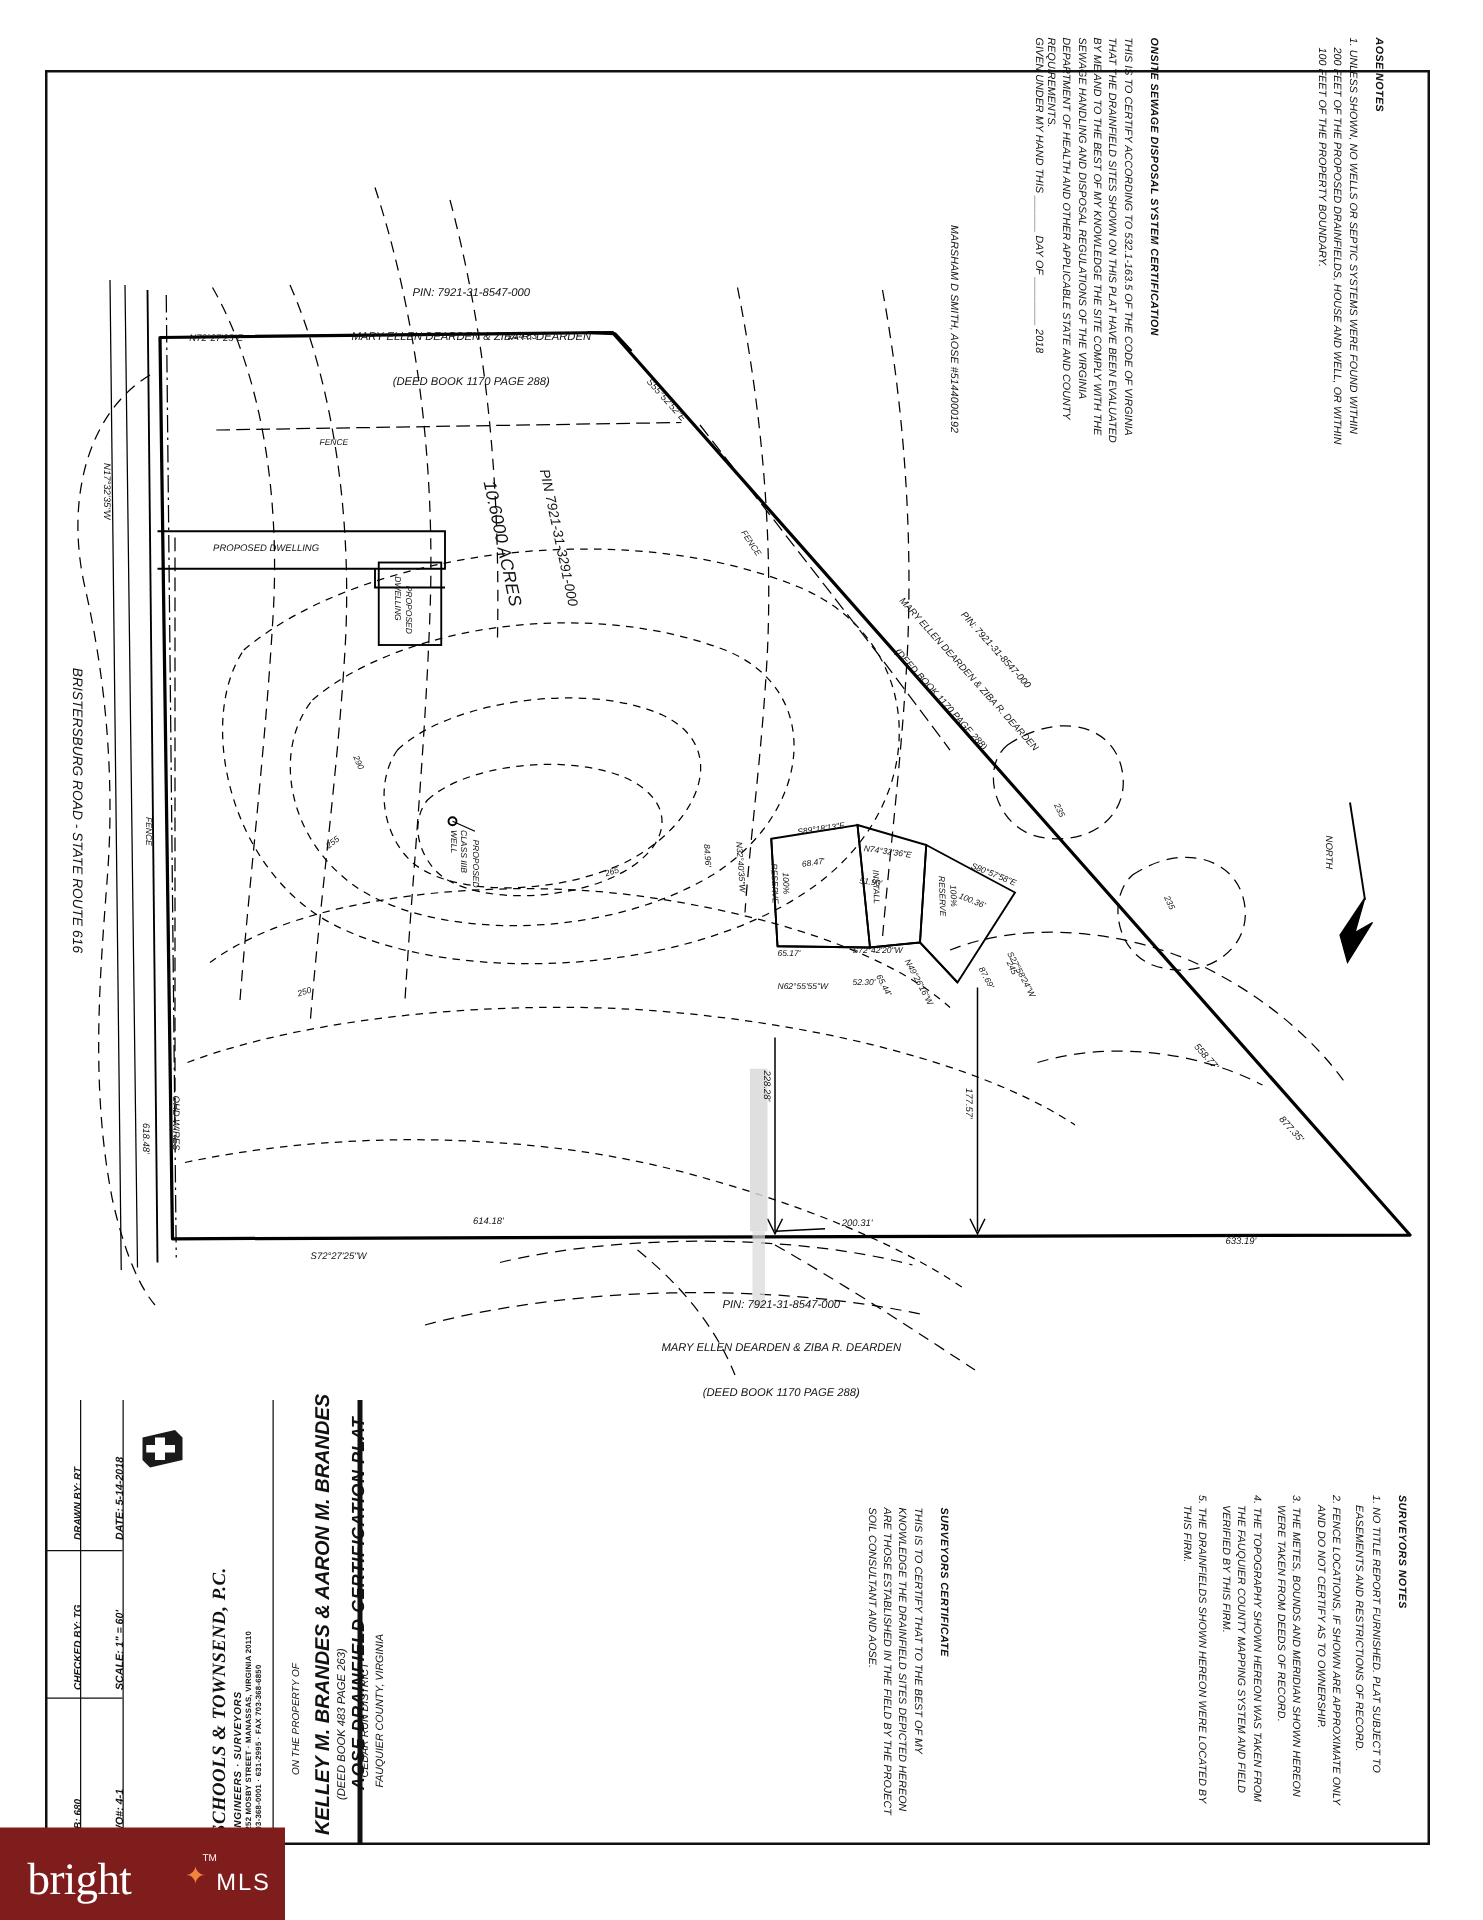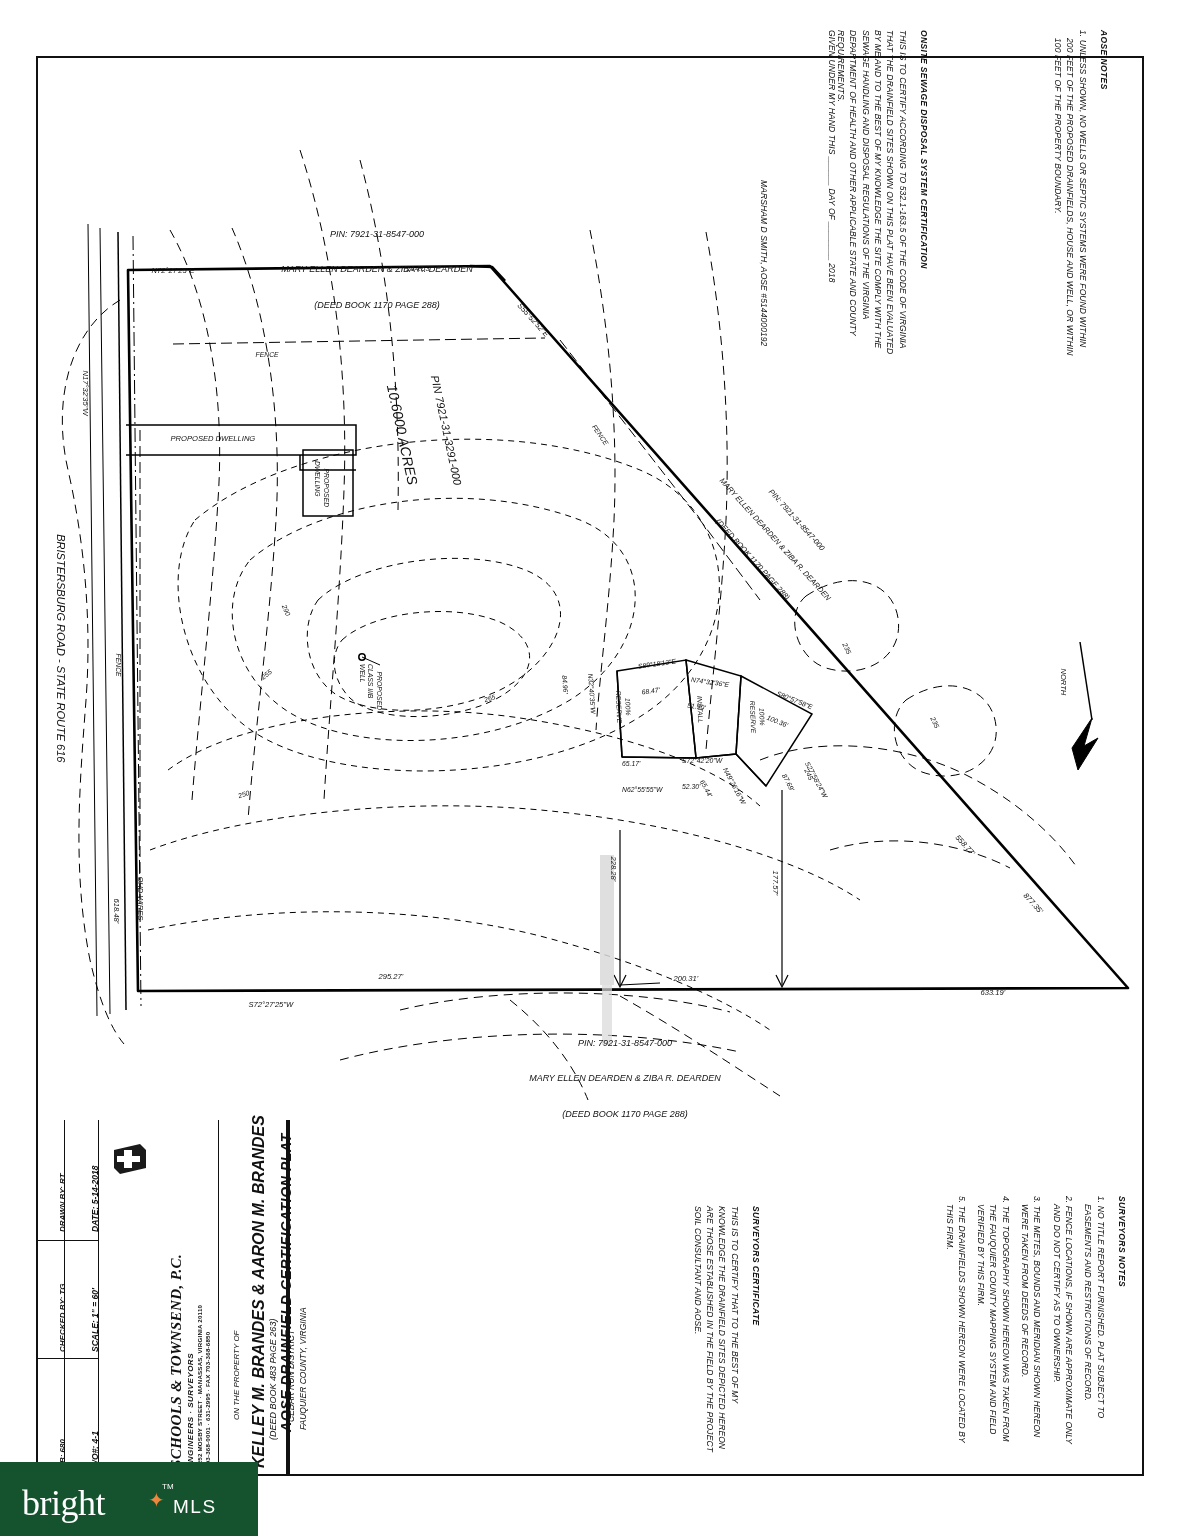--- a/index.html
+++ b/index.html
@@ -46,21 +46,21 @@
 
   
   .tb{position:absolute;left:36px;top:1120px;width:252px;height:356px;
       border-right:2px solid #111;box-sizing:border-box;}
   .vtext{position:absolute;transform-origin:0 0;transform:rotate(-90deg);white-space:nowrap;}
 
   
   .logo{position:absolute;width:34px;height:30px;}
 
   
-  .wm{position:absolute;left:0;bottom:0;width:258px;height:74px;background:#14532d;}
+  .wm{position:absolute;left:0;bottom:0;width:228px;height:74px;background:#7f1d1d;}
   .wm-txt{position:absolute;left:22px;top:20px;color:#fff;font-size:36px;
      font-family:"Liberation Serif",serif;letter-spacing:-.5px;}
   .wm-mls{position:absolute;left:173px;top:34px;color:#fff;font-size:19px;
      font-family:"Liberation Sans",sans-serif;letter-spacing:1.5px;}
   .wm-star{position:absolute;left:148px;top:26px;color:#f0863c;font-size:20px;}
   .wm-tm{position:absolute;left:162px;top:20px;color:#fff;font-size:8px;}
 </style>
 </head>
 <body>
 
@@ -265,21 +265,21 @@
     <span>877.35'</span>
   </div>
   <div class="maptxt sm" style="left:962px;top:820px;width:70px;text-align:left;transform-origin:0 0;transform:rotate(48deg);">
     <span>558.77'</span>
   </div>
 
   <div class="maptxt sm" style="left:240px;top:990px;width:110px;text-align:left;">
     <span>S72°27'25"W</span>
   </div>
   <div class="maptxt sm" style="left:370px;top:962px;width:70px;text-align:left;">
-    <span>295.27'</span>
+    <span>614.18'</span>
   </div>
   <div class="maptxt sm" style="left:665px;top:964px;width:70px;text-align:left;">
     <span>200.31'</span>
   </div>
   <div class="maptxt sm" style="left:972px;top:978px;width:70px;text-align:left;">
     <span>633.19'</span>
   </div>
 
   <div class="maptxt sm" style="left:628px;top:848px;width:70px;text-align:left;transform-origin:0 0;transform:rotate(90deg);">
     <span>228.28'</span>

